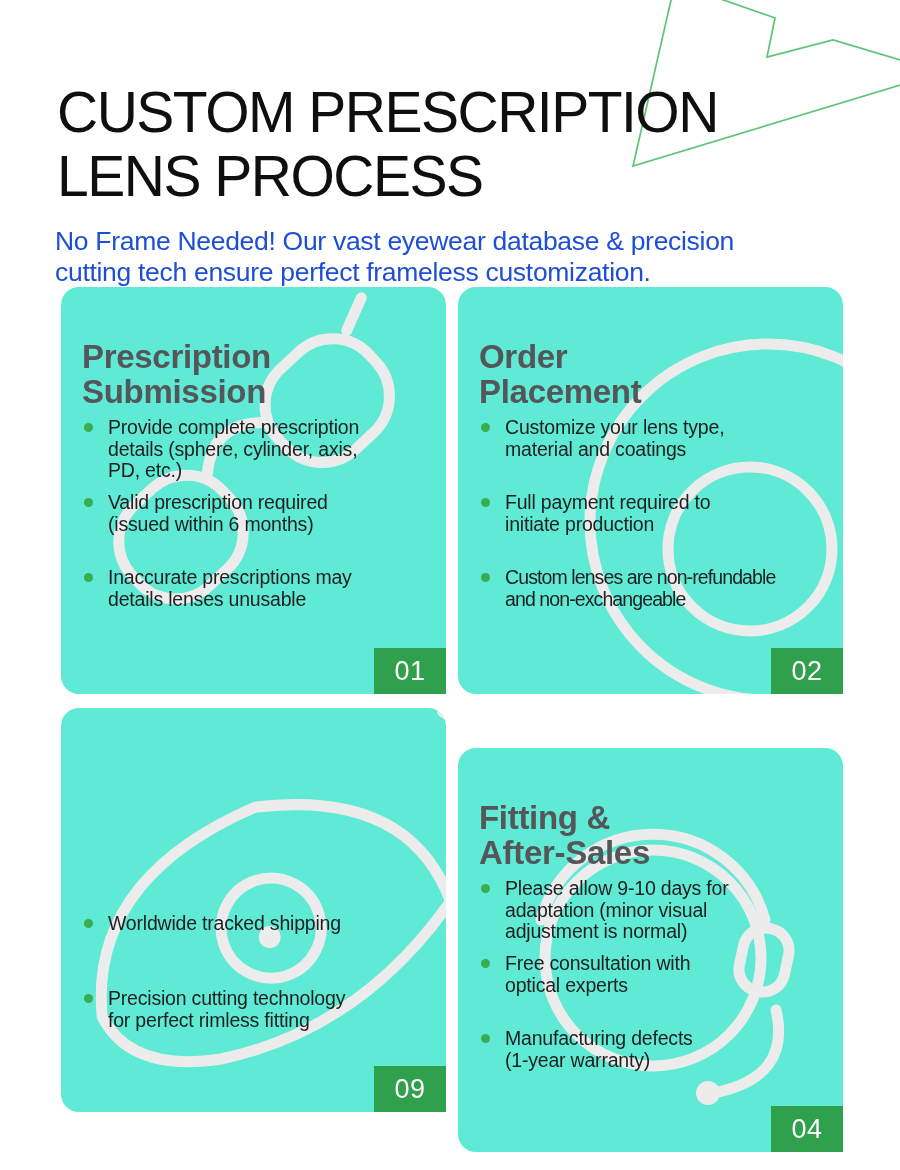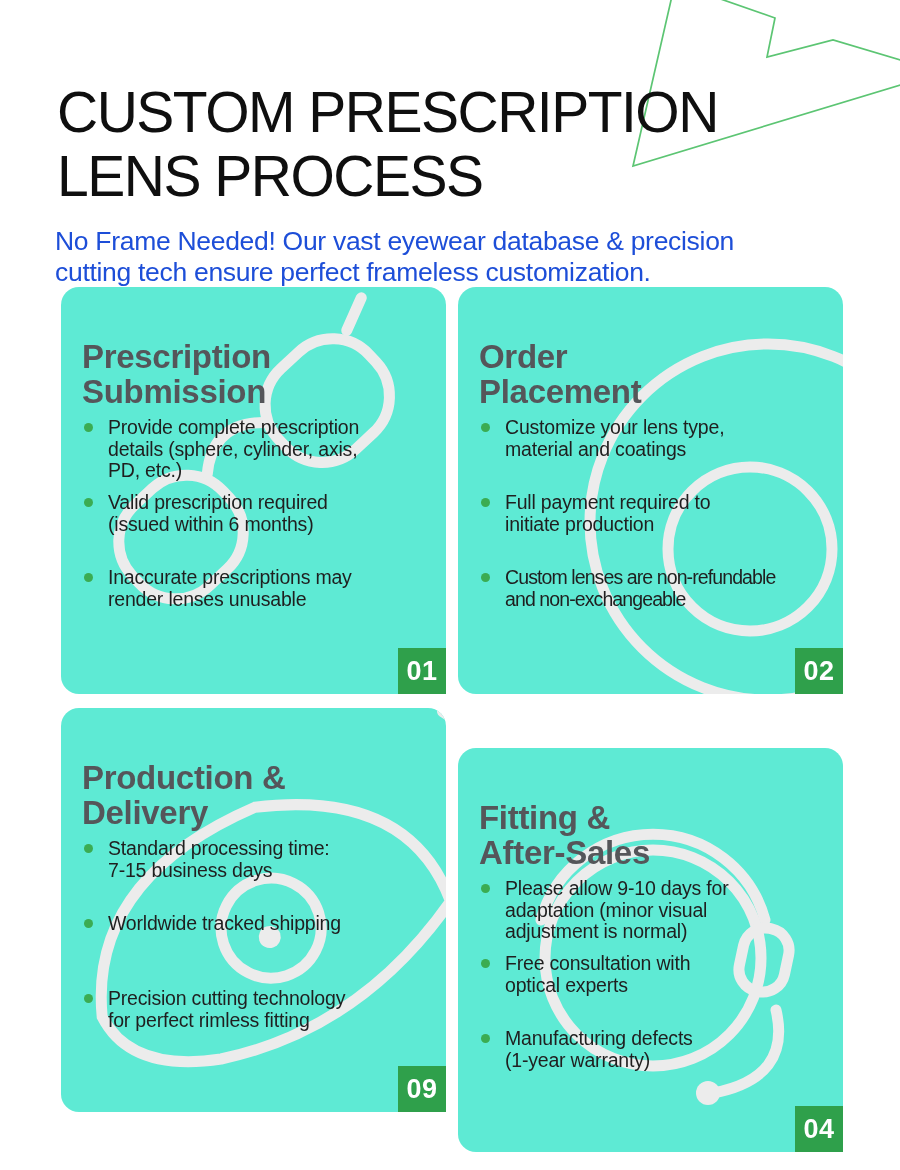--- a/index.html
+++ b/index.html
@@ -45,24 +45,24 @@
     position:absolute;left:0;top:6px;width:9px;height:9px;border-radius:50%;
     background:#3bac52;
   }
   .bullet-text{
     display:block;margin-left:24px;
     font-size:19.5px;line-height:21.5px;letter-spacing:-0.2px;
     color:#1f1f1f;white-space:pre-line;
   }
   .bullet-text.tight{letter-spacing:-0.9px;}
   .badge{
-    position:absolute;right:0;bottom:0;width:48px;height:46px;
+    position:absolute;right:0;bottom:0;width:72px;height:46px;
     background:#2fa04b;color:#ffffff;
     display:flex;align-items:center;justify-content:center;
-    font-size:27px;font-weight:700;letter-spacing:0.5px;
+    font-size:27px;font-weight:400;letter-spacing:0.5px;
   }
 </style>
 </head>
 <body>
 
 <svg class="deco" width="900" height="200" viewBox="0 0 900 200">
   <polyline points="712,-4 775,18 767,57 833,40 904,61" fill="none" stroke="#5cc573" stroke-width="1.7"></polyline>
   <polyline points="904,84 633,166 672,-4" fill="none" stroke="#5cc573" stroke-width="1.7"></polyline>
 </svg>
 
@@ -92,21 +92,21 @@
 PD, etc.)</span>
   </div>
   <div class="bullet b2">
     <span class="dot"></span>
     <span class="bullet-text">Valid prescription required
 (issued within 6 months)</span>
   </div>
   <div class="bullet b3">
     <span class="dot"></span>
     <span class="bullet-text">Inaccurate prescriptions may
-render lenses unusable</span>
+details lenses unusable</span>
   </div>
   <div class="badge">01</div>
 </section>
 
 <section class="card" id="card-2">
   <div class="wm">
     <svg width="385" height="407" viewBox="0 0 385 407">
       <circle cx="310" cy="235" r="178" stroke-width="13"></circle>
       <circle cx="292" cy="262" r="82" stroke-width="13"></circle>
     </svg>
@@ -134,27 +134,20 @@
 <section class="card" id="card-3">
   <div class="wm">
     <svg width="385" height="404" viewBox="0 0 385 404">
       <g transform="translate(200,215) rotate(-18)">
         <path d="M -180,40 Q -150,-95 30,-112 Q 182,-82 187,38 Q 62,132 -80,117 Q -170,102 -180,40 Z"></path>
         <circle cx="8" cy="8" r="50"></circle>
         <circle class="fill" cx="4" cy="16" r="11"></circle>
         <path d="M 238,-145 Q 320,-45 292,58"></path>
       </g>
     </svg>
-  </div>
-  <h2 class="card-title">Production &amp;
-Delivery</h2>
-  <div class="bullet b1">
-    <span class="dot"></span>
-    <span class="bullet-text">Standard processing time:
-7-15 business days</span>
   </div>
   <div class="bullet b3">
     <span class="dot"></span>
     <span class="bullet-text">Precision cutting technology
 for perfect rimless fitting</span>
   </div>
   <div class="bullet b2">
     <span class="dot"></span>
     <span class="bullet-text">Worldwide tracked shipping</span>
   </div>

